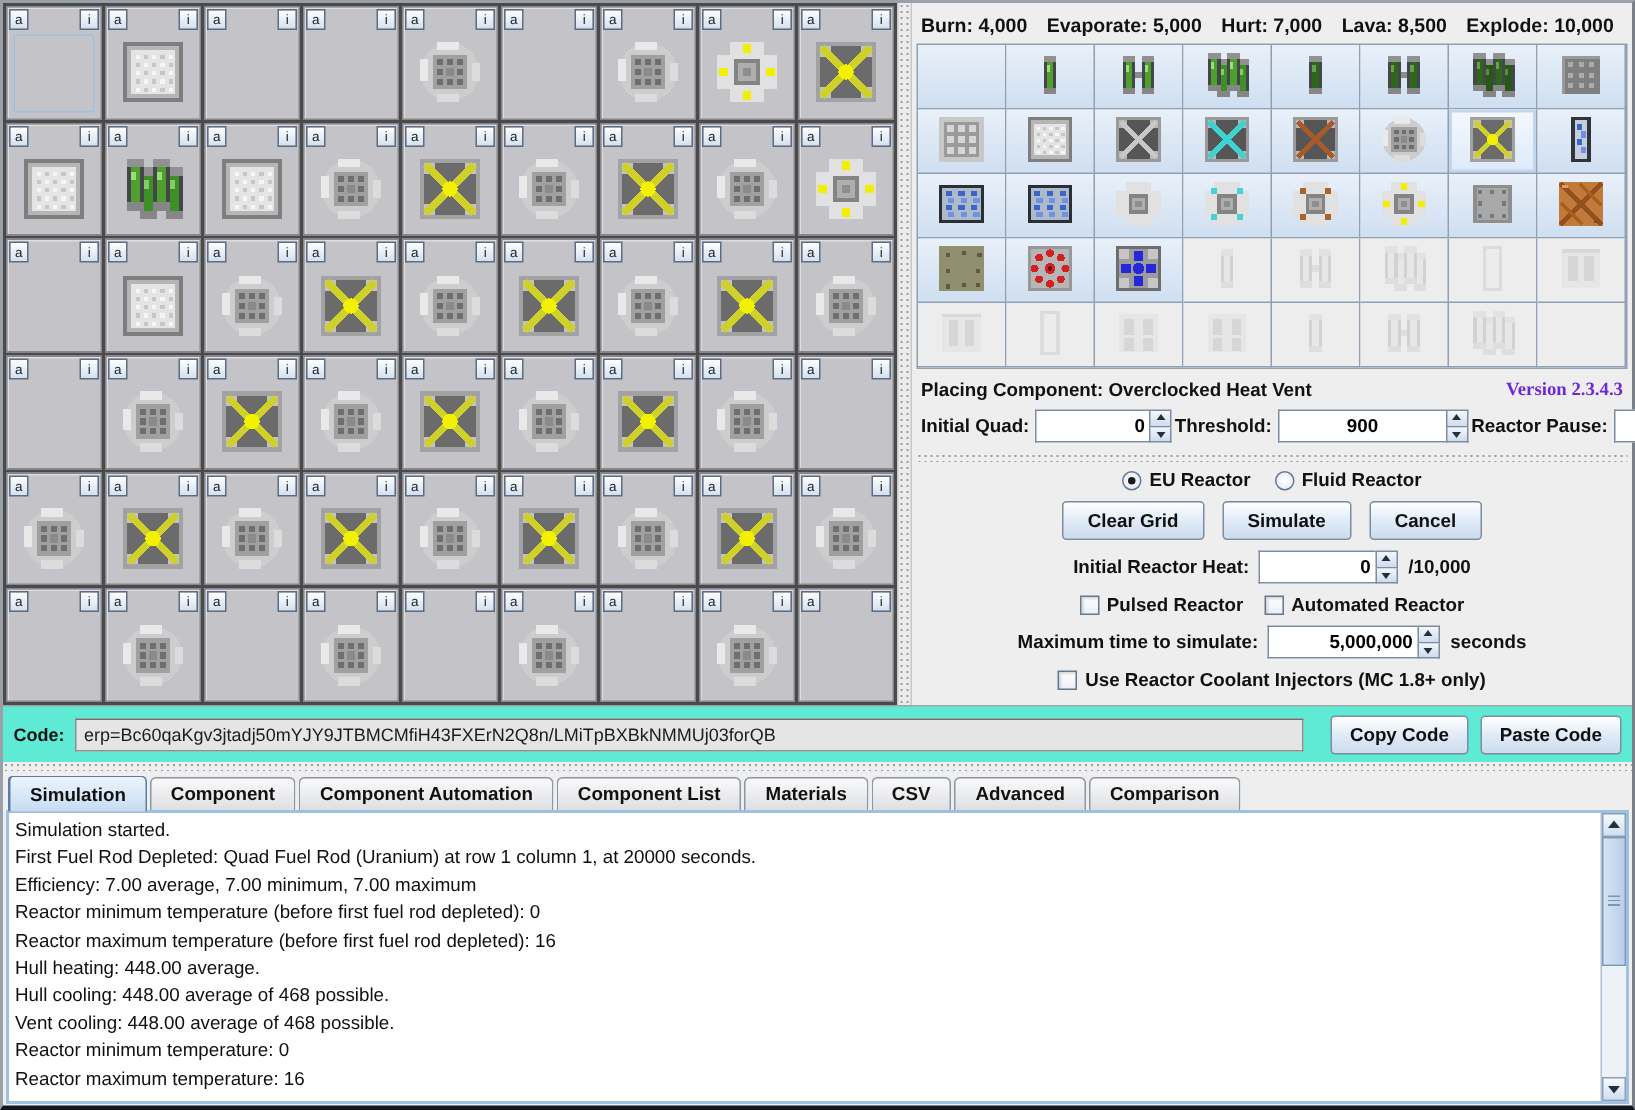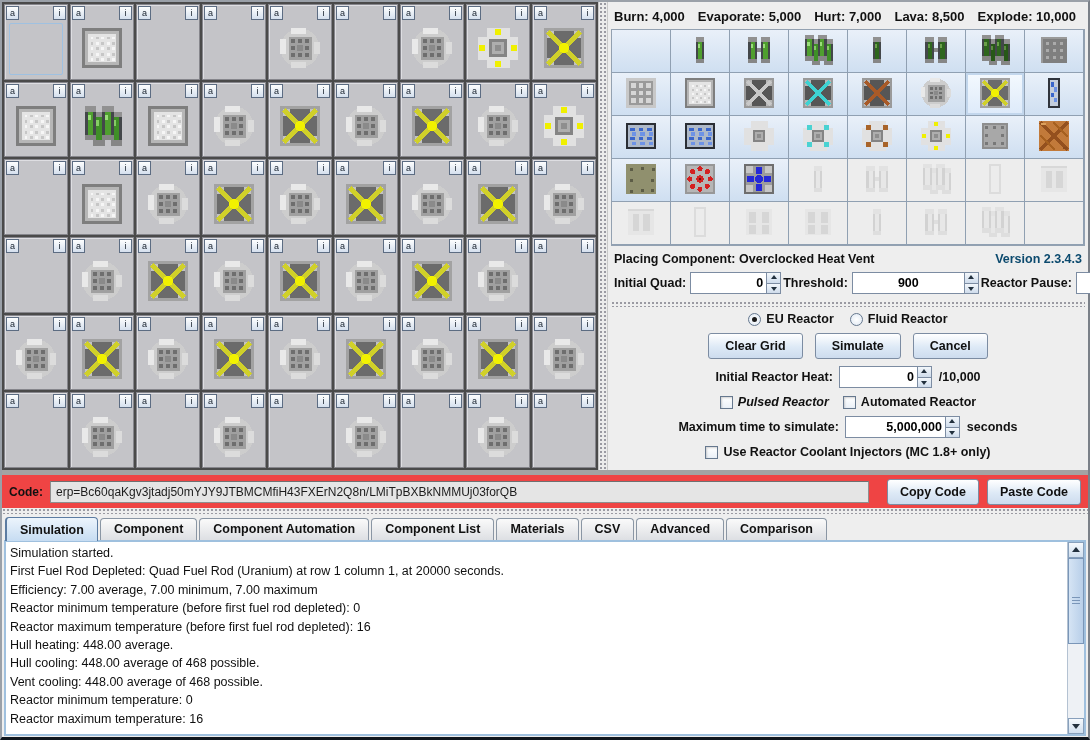--- a/index.html
+++ b/index.html
@@ -21,45 +21,45 @@
   .right { flex:1; display:flex; flex-direction:column; padding:0 3px; background:#eeeeee; min-width:0; }
   .limits { padding:7px 3px 5px 3px; font-weight:bold; font-size:13px; white-space:nowrap; }
   .limits span.item { margin-right:13px; }
 
   .palette { border:1px solid #93a1b1; display:grid; grid-template-columns:repeat(8,1fr); grid-template-rows:repeat(5,43px); background:#dfe8f3; }
   .pcell { border-right:1px solid #90a0b2; border-bottom:1px solid #90a0b2; display:flex; align-items:center; justify-content:center; background:linear-gradient(#e9f0f9,#cfdff1); cursor:default; }
   .pcell.disabled { background:#ededed; }
   .pcell.selected { background:linear-gradient(#f4f9fe,#ddeafa); box-shadow: inset 0 0 0 2px #c2d6ec; }
 
   .placing-row { display:flex; justify-content:space-between; align-items:flex-end; padding:6px 3px 3px 3px; font-weight:bold; font-size:12.5px; }
-  .version { color:#0c4a6e; }
+  .version { color:#6d28d9;font-family:Liberation Serif, serif; }
 
   .spin-row { display:flex; align-items:center; padding:3px 1px 6px 1px; font-weight:bold; font-size:12.5px; white-space:nowrap; }
   .spin-row label { margin:0 4px 0 2px; }
   .spinner { display:inline-flex; height:22px; }
   .spin-field { height:22px; border:1px solid #7c8ca2; border-right:none; background:#fff; text-align:right; font-weight:bold; font-size:12.5px; padding:0 3px; font-family:"Liberation Sans",sans-serif; }
   .spin-btns { display:flex; flex-direction:column; width:15px; height:22px; }
   .sb { flex:1; background:linear-gradient(#f3f7fb,#cfdcec); border:1px solid #7c8ca2; display:flex; align-items:center; justify-content:center; }
   .sb + .sb { border-top:none; }
   .sb.up::after { content:""; border:3px solid rgba(0,0,0,0); border-bottom:4px solid #22303e; margin-top:-4px; }
   .sb.dn::after { content:""; border:3px solid rgba(0,0,0,0); border-top:4px solid #22303e; margin-bottom:-4px; }
 
   .dotted-h { height:6px; margin:1px 0 2px 0; background-image:radial-gradient(#9a9aa2 0.8px, rgba(0,0,0,0) 0.9px); background-size:4px 4px; }
 
   .controls { flex:1; display:flex; flex-direction:column; align-items:center; font-weight:bold; font-size:12.5px; padding-top:3px; }
   .ctl-row { display:flex; align-items:center; justify-content:center; margin-bottom:7px; white-space:nowrap; }
   .radio { width:13px; height:13px; border-radius:50%; border:1px solid #66788e; background:radial-gradient(#ffffff,#dde7f2); display:inline-flex; align-items:center; justify-content:center; margin-right:5px; }
   .radio.on::after { content:""; width:5px; height:5px; border-radius:50%; background:#1a1a1a; }
   .radio-label { margin-right:16px; }
   .btn { background:linear-gradient(#ffffff,#dde9f6 55%,#cddcee); border:1px solid #7c8ca2; border-radius:3px; font-weight:bold; font-size:12.5px; font-family:"Liberation Sans",sans-serif; padding:5px 16px; color:#101010; margin:0 6px; cursor:default; }
   .cb { width:13px; height:13px; border:1px solid #66788e; background:linear-gradient(#ffffff,#eaf0f7); box-shadow:inset 1px 1px 2px rgba(0,0,0,.18); display:inline-block; margin-right:5px; }
-  .cb-label { margin-right:14px;font-style:italic; }
+  .cb-label { margin-right:14px; }
 
   
-  .code-row { height:38px; flex:0 0 auto; display:flex; align-items:center; padding:0 7px; border-top:5px solid #a3a3a3; background:#ef4444; }
+  .code-row { height:38px; flex:0 0 auto; display:flex; align-items:center; padding:0 7px; border-top:1px solid #a3a3a3; background:#5eead4; }
   .code-label { font-weight:bold; margin-right:7px; }
   .code-field { flex:1; height:22px; background:#e5e5e5; border:1px solid #8f8f8f; border-top-color:#6f6f6f; padding:0 5px; font-size:12px; color:#1c1c1c; font-family:"Liberation Sans",sans-serif; margin-right:10px; }
   .code-row .btn { padding:5px 12px; margin:0 0 0 8px; }
 
   
   .sep-h { height:6px; flex:0 0 auto; background-image:radial-gradient(#9a9aa2 0.8px, rgba(0,0,0,0) 0.9px); background-size:4px 4px; }
   .tabs { height:26px; flex:0 0 auto; display:flex; align-items:flex-end; padding:2px 0 0 3px; }
   .tab { padding:3px 13px 4px 13px; margin-right:2px; border:1px solid #8a96a4; border-bottom:none; border-radius:4px 4px 0 0; background:linear-gradient(#fafafa,#dddfe3); font-weight:bold; font-size:12.5px; white-space:nowrap; cursor:default; }
   .tab.selected { background:linear-gradient(#ecf4fc,#c6dcf2); border-color:#5c7ca2; border-left-width:2px; padding-top:5px; position:relative; z-index:2; margin-bottom:-1px; }
 

